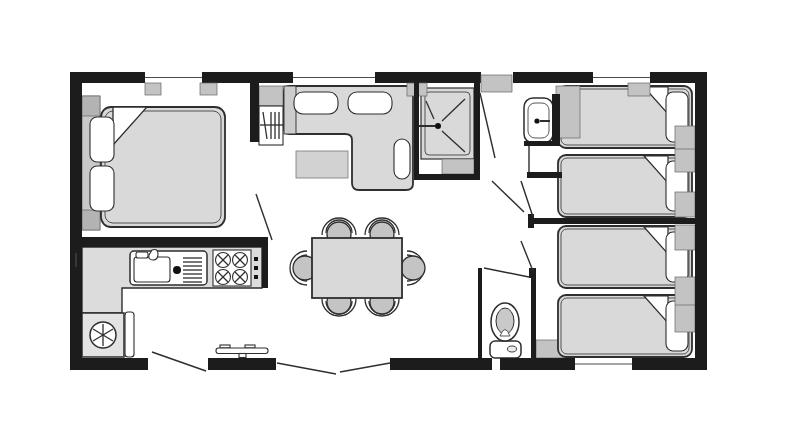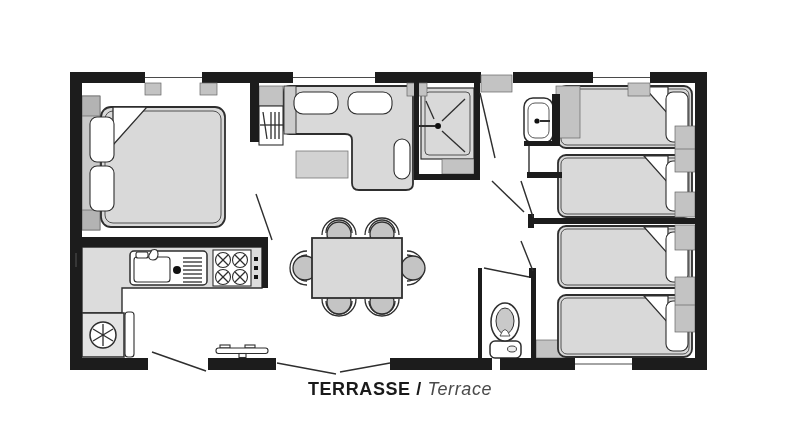--- a/index.html
+++ b/index.html
@@ -268,17 +268,13 @@
     <line x1="492" y1="181" x2="524" y2="212" class="doorln"></line>
     <line x1="533" y1="217" x2="521" y2="181" class="doorln"></line>
     <line x1="521" y1="241" x2="533" y2="271" class="doorln"></line>
     <line x1="484" y1="268" x2="529" y2="277" class="doorln"></line>
     <line x1="152" y1="352" x2="206" y2="371" class="doorln"></line>
     <line x1="277" y1="363" x2="336" y2="374" class="doorln"></line>
     <line x1="390" y1="363" x2="340" y2="372" class="doorln"></line>
   </g>
 </svg>
 
-<div class="caption">
-  <span class="primary">TERRASSE /</span>
-  <span class="secondary">Terrace</span>
 </div>
-</div>
 
 </body></html>

